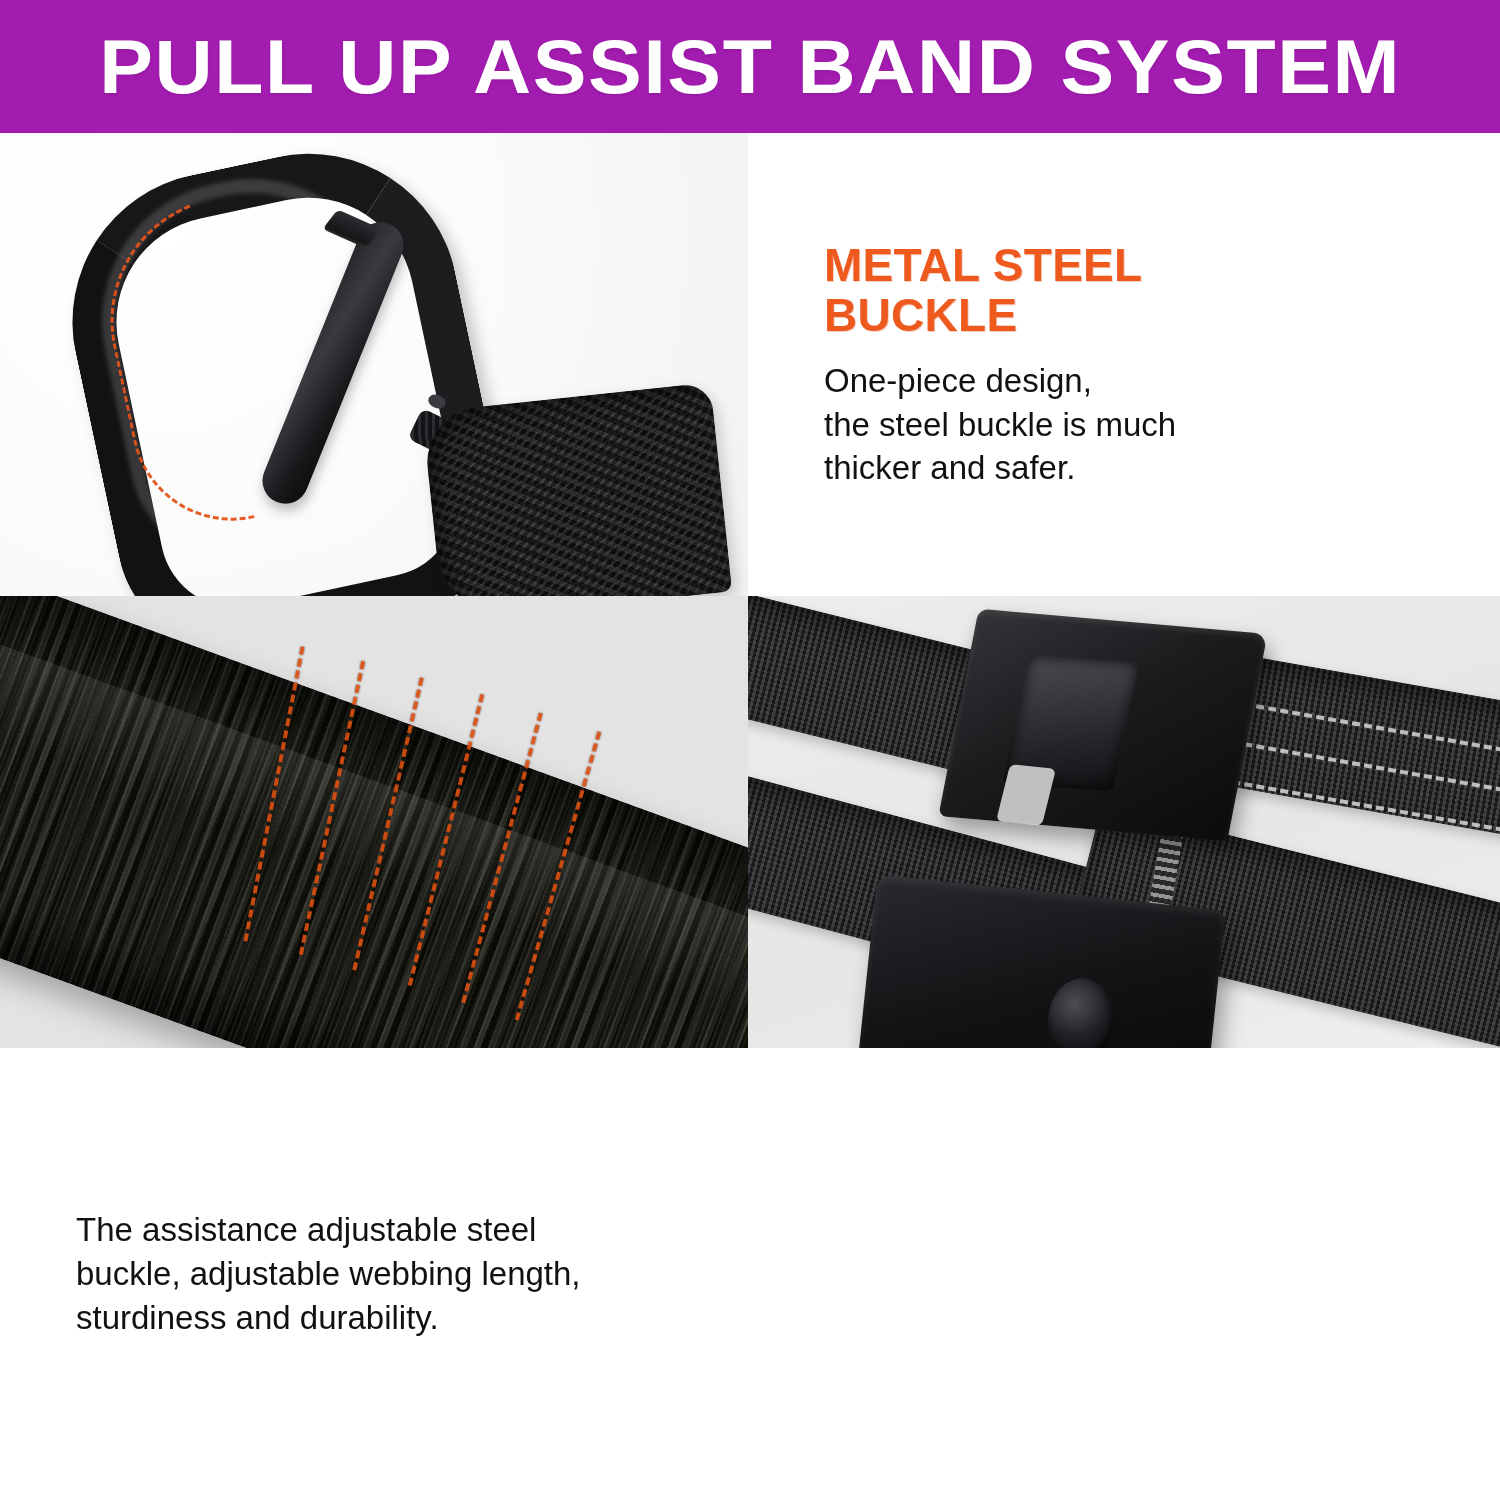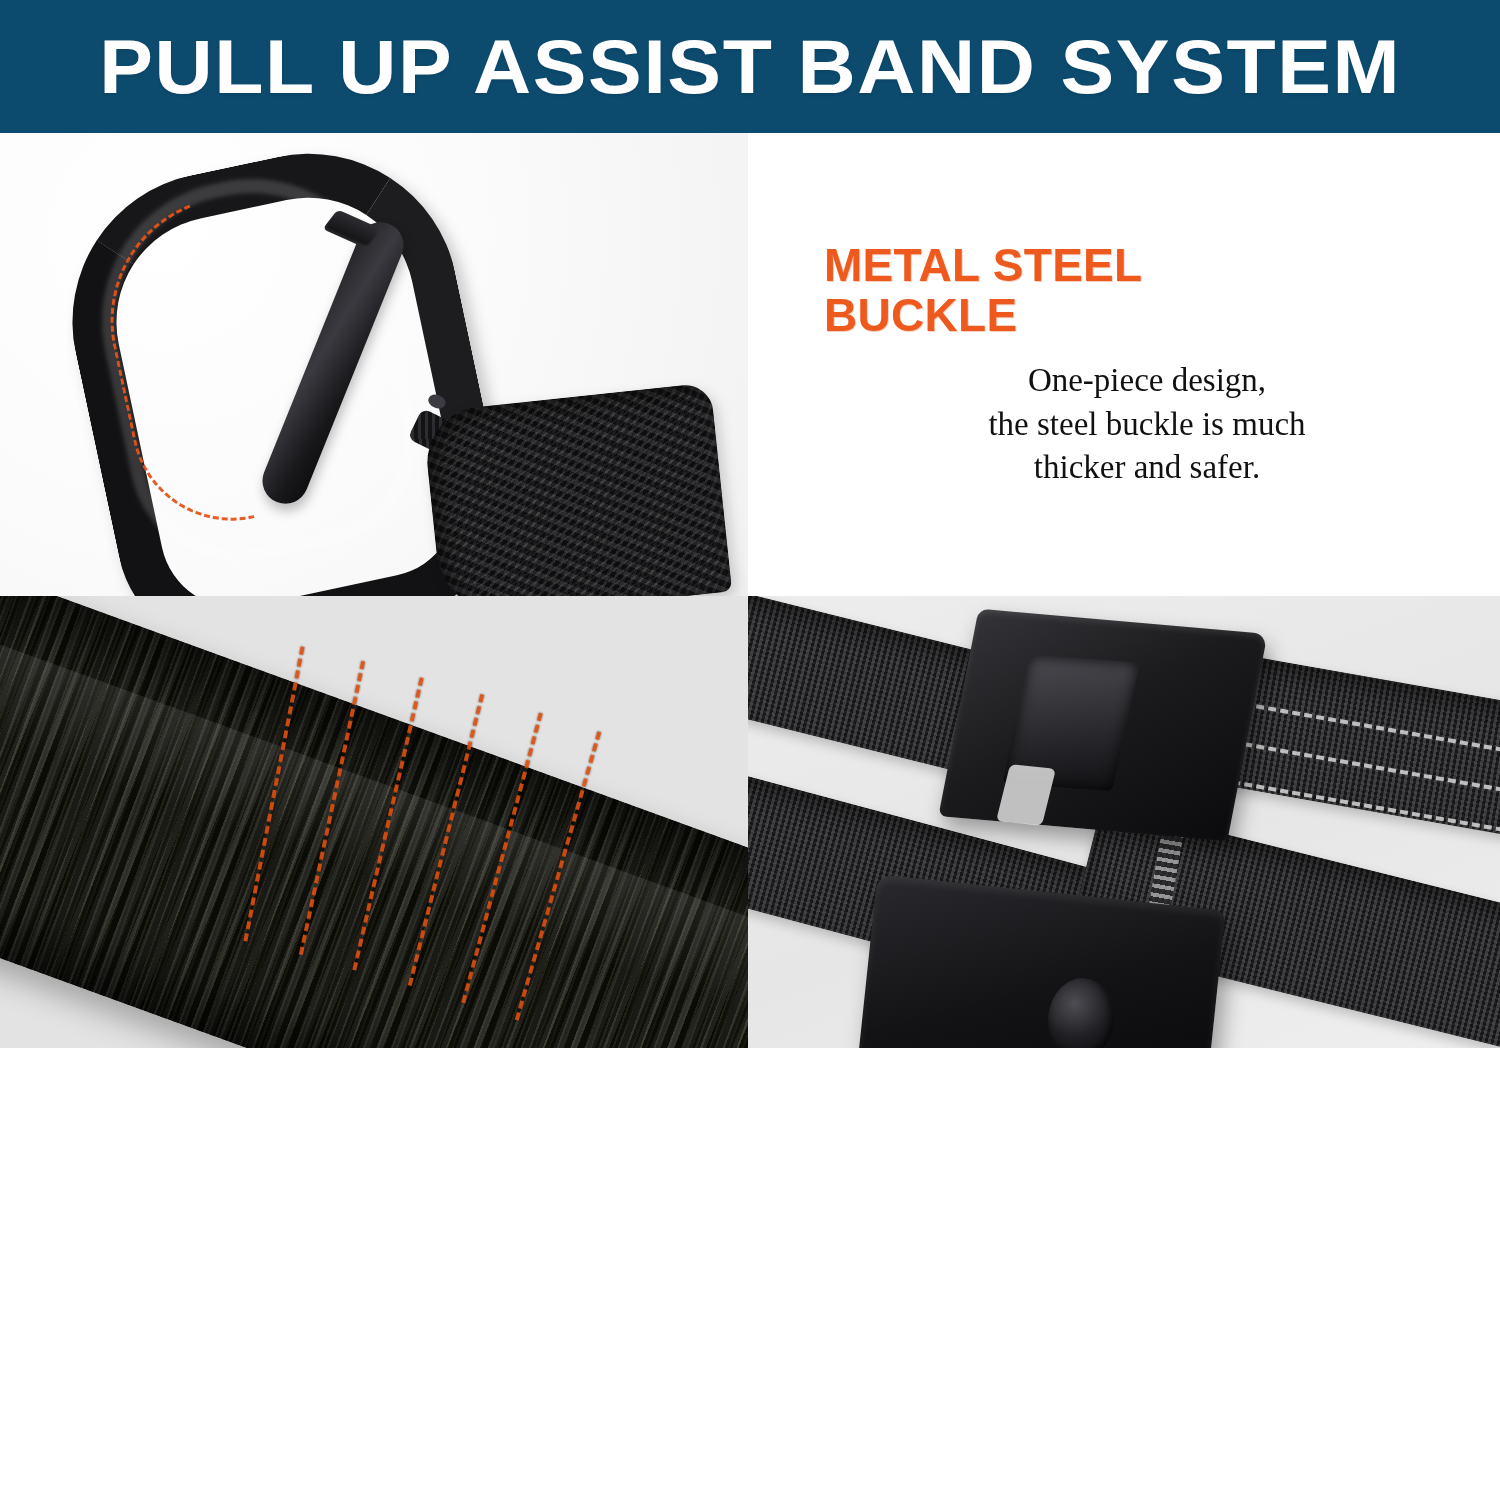--- a/index.html
+++ b/index.html
@@ -19,21 +19,21 @@
     height: 1500px;
     background: #ffffff;
   }
 
   
   .banner {
     position: absolute;
     left: 0; top: 0;
     width: 1500px;
     height: 133px;
-    background: #0c4a6e;
+    background: #a21caf;
     display: flex;
     align-items: center;
     justify-content: center;
     overflow: hidden;
   }
   .banner-title {
     color: #FFFFFF;
     font-family: "Liberation Sans Narrow", "Liberation Sans", sans-serif;
     font-weight: bold;
     font-size: 76px;
@@ -76,27 +76,26 @@
     font-weight: bold;
     font-size: 46px;
     line-height: 1.10;
     letter-spacing: 0.3px;
     margin: 0 0 18px 0;
     text-shadow: 1px 1px 0 rgba(210,70,20,0.25);
     white-space: pre-line;
   }
   .feature-body {
     color: #111111;
-    font-family: Liberation Serif, serif;
+    font-family: Liberation Sans, sans-serif;
     font-weight: normal;
     font-size: 33px;
     line-height: 1.33;
     margin: 0;
     white-space: pre-line;
-    text-align: center;
   }
   .cell-left .textblock { left: 76px; }
   .cell-right .textblock { left: 76px; }
 
   
   .photo {
     position: absolute;
     inset: 0;
   }
 
@@ -431,17 +430,20 @@
         <div class="buckle-top"></div>
         <div class="buckle-slot"></div>
         <div class="buckle-hole"></div>
         <div class="buckle-base"></div>
         <div class="buckle-button"></div>
       </div>
     </div>
 
     <div class="cell cell-right">
       <div class="textblock">
+        <p class="feature-body">The assistance adjustable steel
+buckle, adjustable webbing length,
+sturdiness and durability.</p>
       </div>
     </div>
 
   </div>
 </div>
 
 </body></html>

